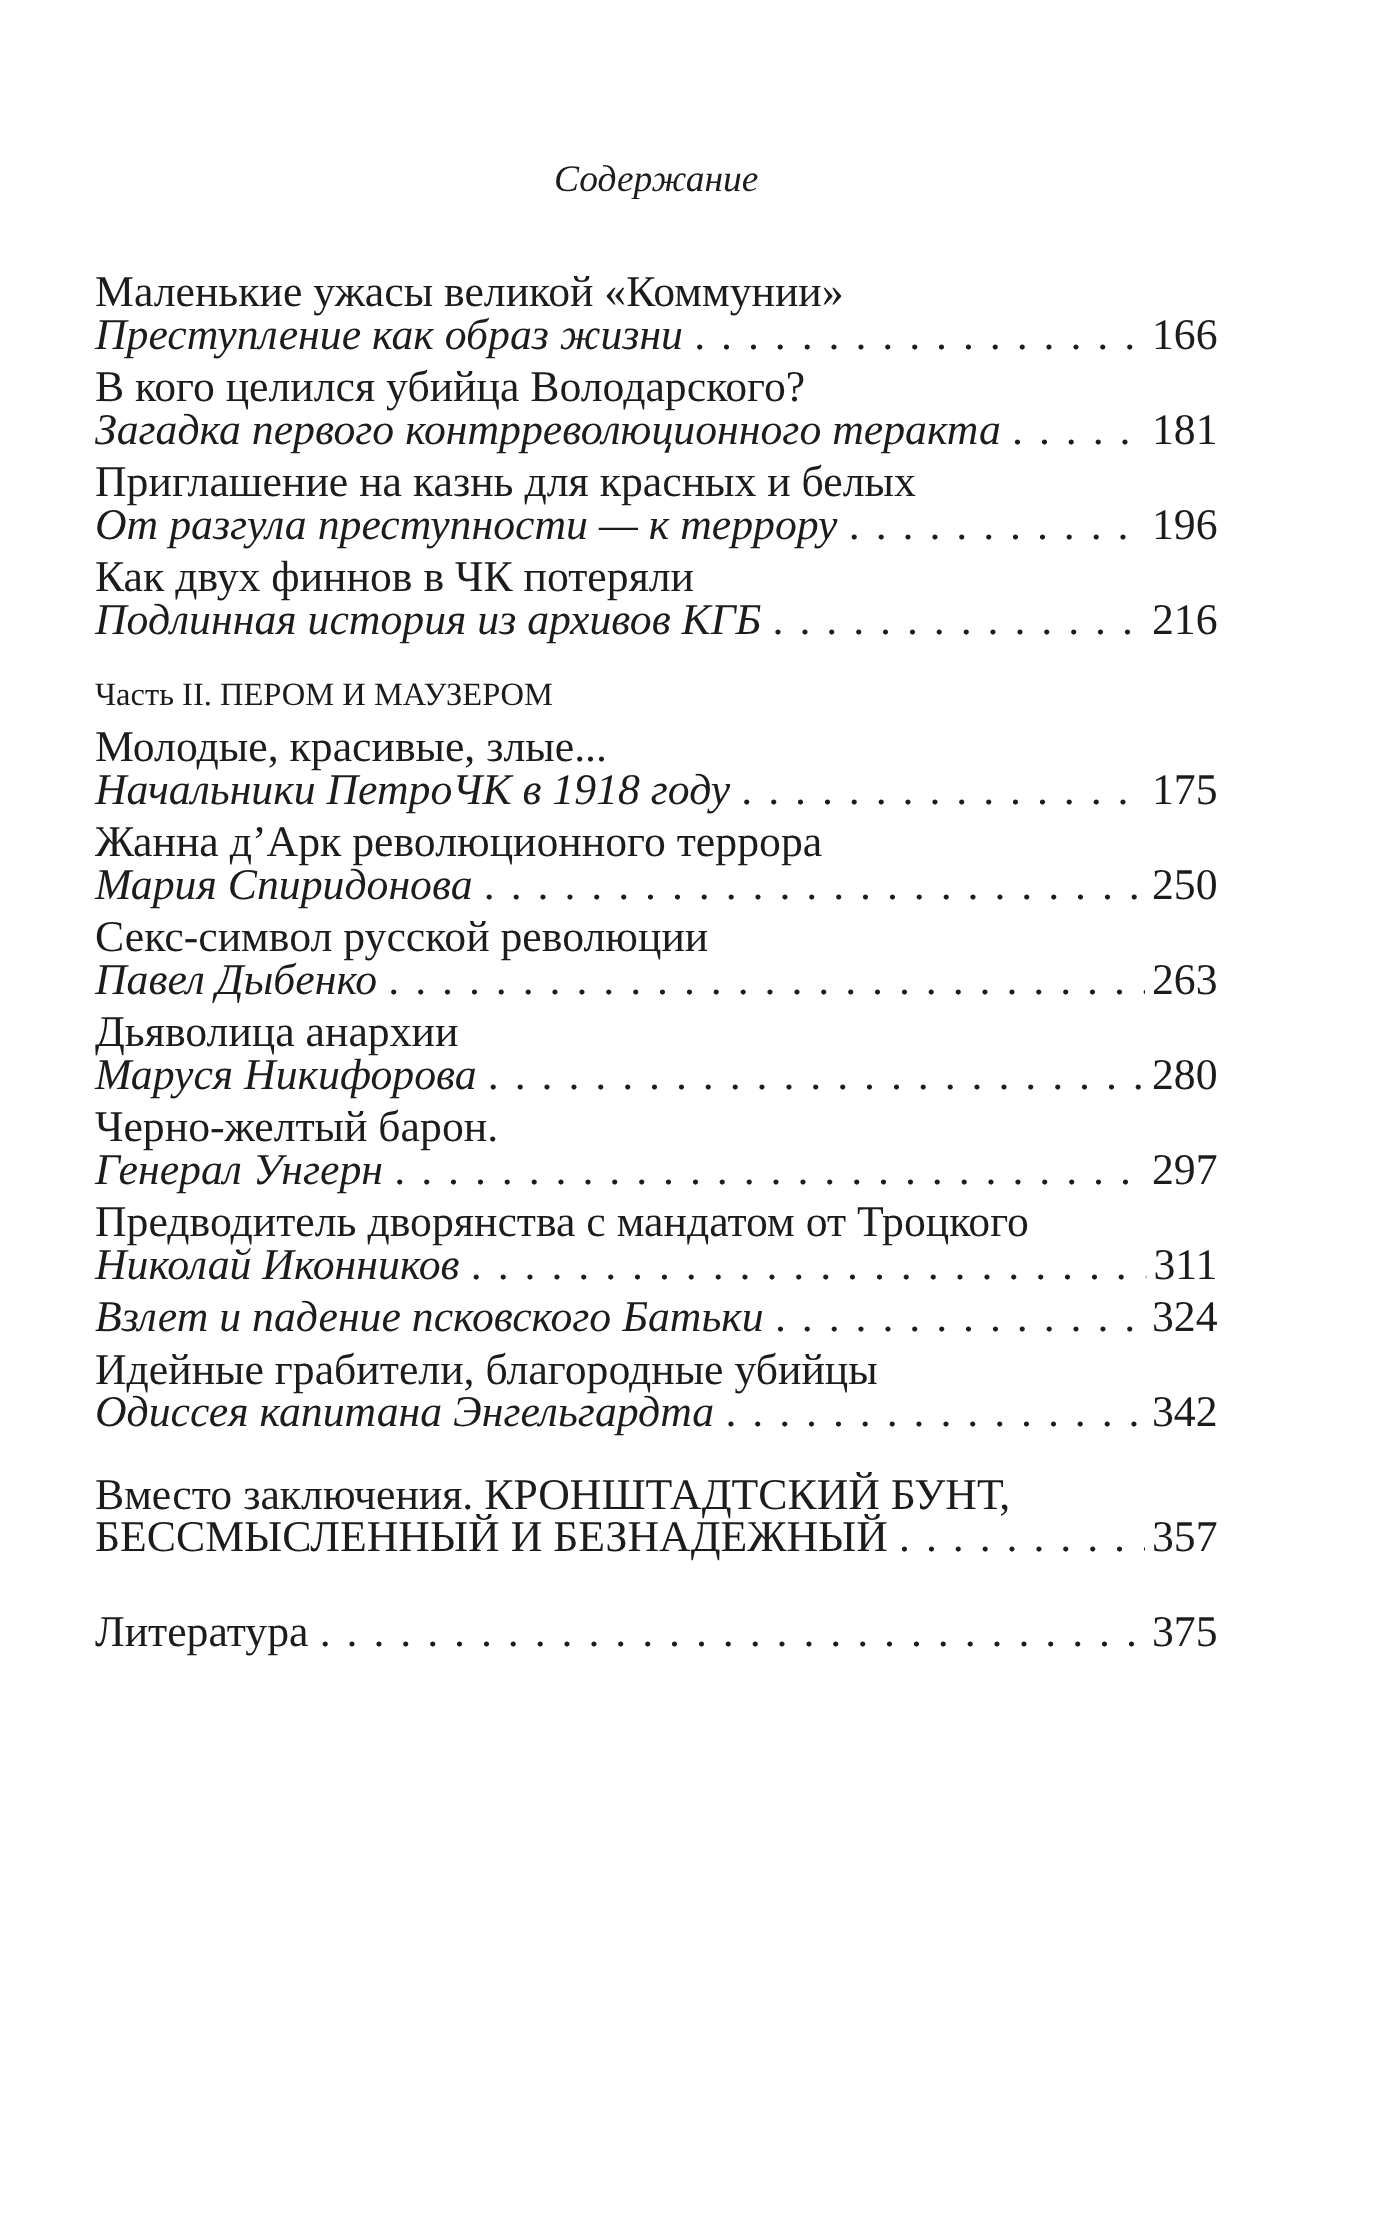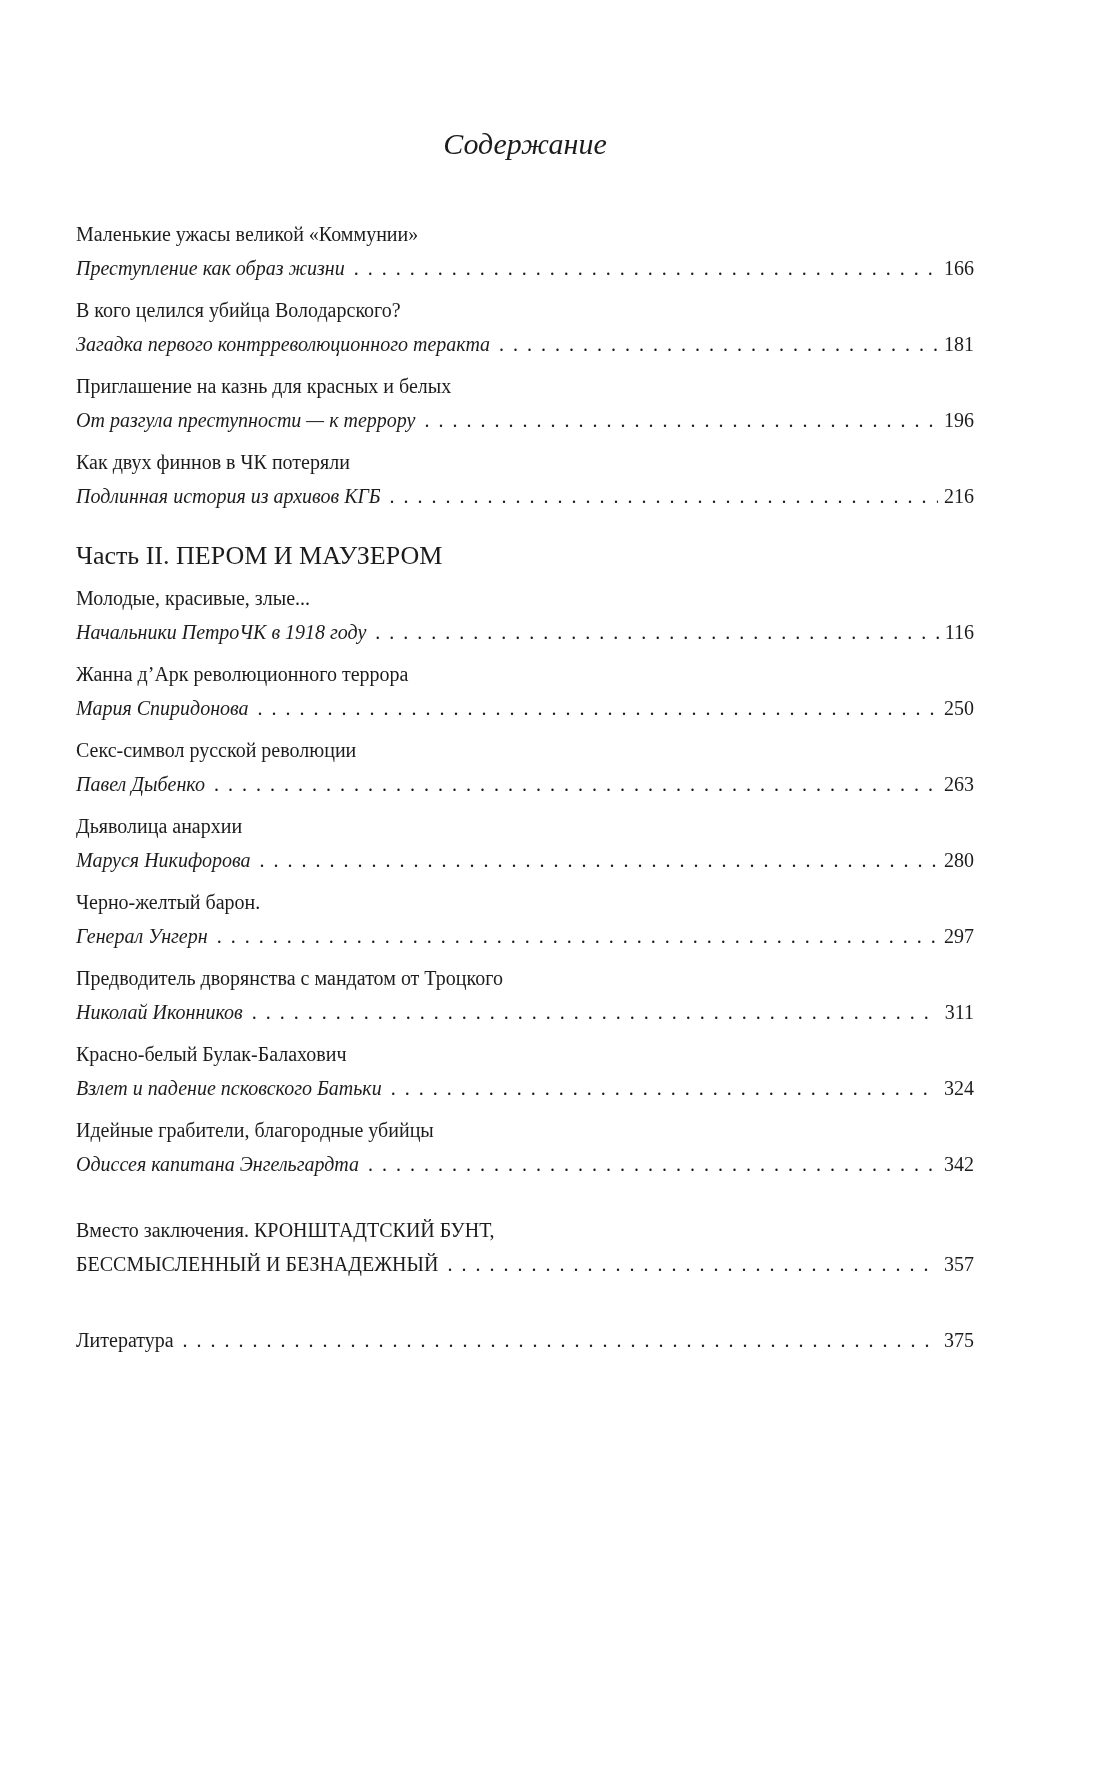--- a/index.html
+++ b/index.html
@@ -19,21 +19,21 @@
   }
   .book-title {
     text-align: center;
     font-style: italic;
     font-size: 30px;
     line-height: 36px;
     font-weight: normal;
     margin: 0 0 55px 0;
   }
   .entry {
-    font-size: 20px;
+    font-size: 35px;
     line-height: 34px;
     margin-bottom: 8px;
   }
   .entry-title { white-space: nowrap; }
   .row { display: flex; align-items: flex-start; }
   .subtitle {
     font-style: italic;
     flex: 0 0 auto;
     white-space: nowrap;
   }
@@ -102,21 +102,21 @@
     </div>
   </div>
 
   <div class="part-heading">Часть II. ПЕРОМ И МАУЗЕРОМ</div>
 
   <div class="entry">
     <div class="entry-title">Молодые, красивые, злые...</div>
     <div class="row">
       <span class="subtitle">Начальники ПетроЧК в 1918 году</span>
       <span class="leader"></span>
-      <span class="pagenum">116</span>
+      <span class="pagenum">175</span>
     </div>
   </div>
 
   <div class="entry">
     <div class="entry-title">Жанна д’Арк революционного террора</div>
     <div class="row">
       <span class="subtitle">Мария Спиридонова</span>
       <span class="leader"></span>
       <span class="pagenum">250</span>
     </div>
@@ -152,21 +152,20 @@
   <div class="entry">
     <div class="entry-title">Предводитель дворянства с мандатом от Троцкого</div>
     <div class="row">
       <span class="subtitle">Николай Иконников</span>
       <span class="leader"></span>
       <span class="pagenum">311</span>
     </div>
   </div>
 
   <div class="entry">
-    <div class="entry-title">Красно-белый Булак-Балахович</div>
     <div class="row">
       <span class="subtitle">Взлет и падение псковского Батьки</span>
       <span class="leader"></span>
       <span class="pagenum">324</span>
     </div>
   </div>
 
   <div class="entry">
     <div class="entry-title">Идейные грабители, благородные убийцы</div>
     <div class="row">

